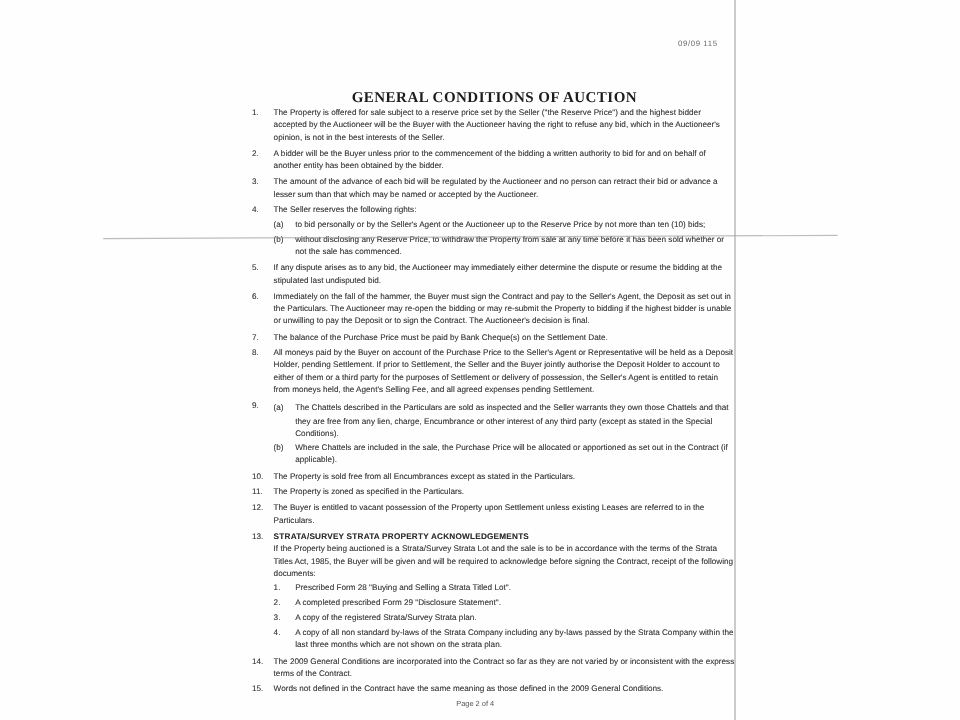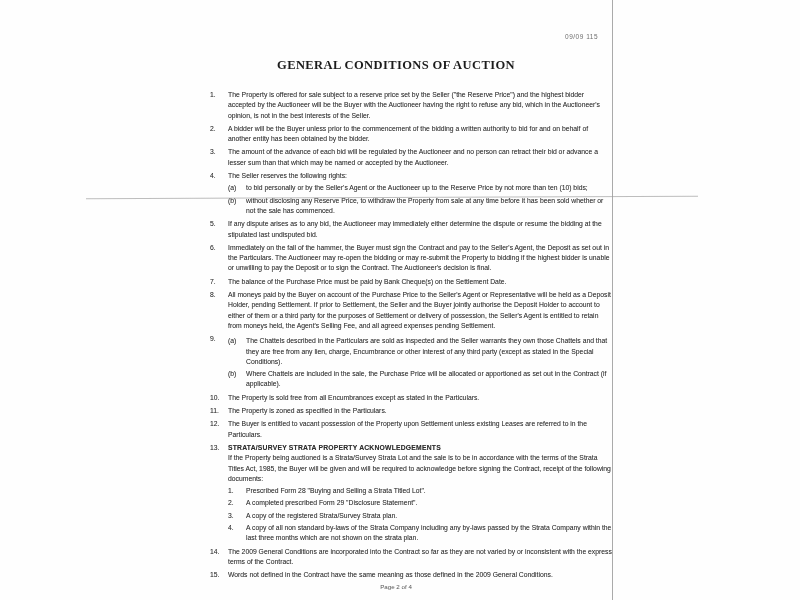--- a/index.html
+++ b/index.html
@@ -23,21 +23,21 @@
   .hline{
     position:absolute;left:86px;top:197px;width:612px;height:1px;
     background:#9a9a9a;opacity:.65;transform:rotate(-0.25deg);
   }
   .scan-code{
     position:absolute;top:33px;left:538px;width:60px;
     font-size:6.5px;color:#6e6e6e;letter-spacing:.5px;text-align:right;
   }
   .title{
     position:absolute;top:58px;left:195px;width:402px;
-    margin:0;text-align:center;
+    margin:16px;text-align:center;
     font-family:"Liberation Serif", serif;
     font-size:12.5px;font-weight:bold;color:#1c1c1c;
     letter-spacing:.4px;
   }
   .list{
     position:absolute;top:90px;left:210px;width:402px;
     font-size:6.8px;line-height:10.3px;
     text-shadow:0 0 .4px rgba(60,60,60,.45);
   }
   .item{display:flex;margin-bottom:3px;}

